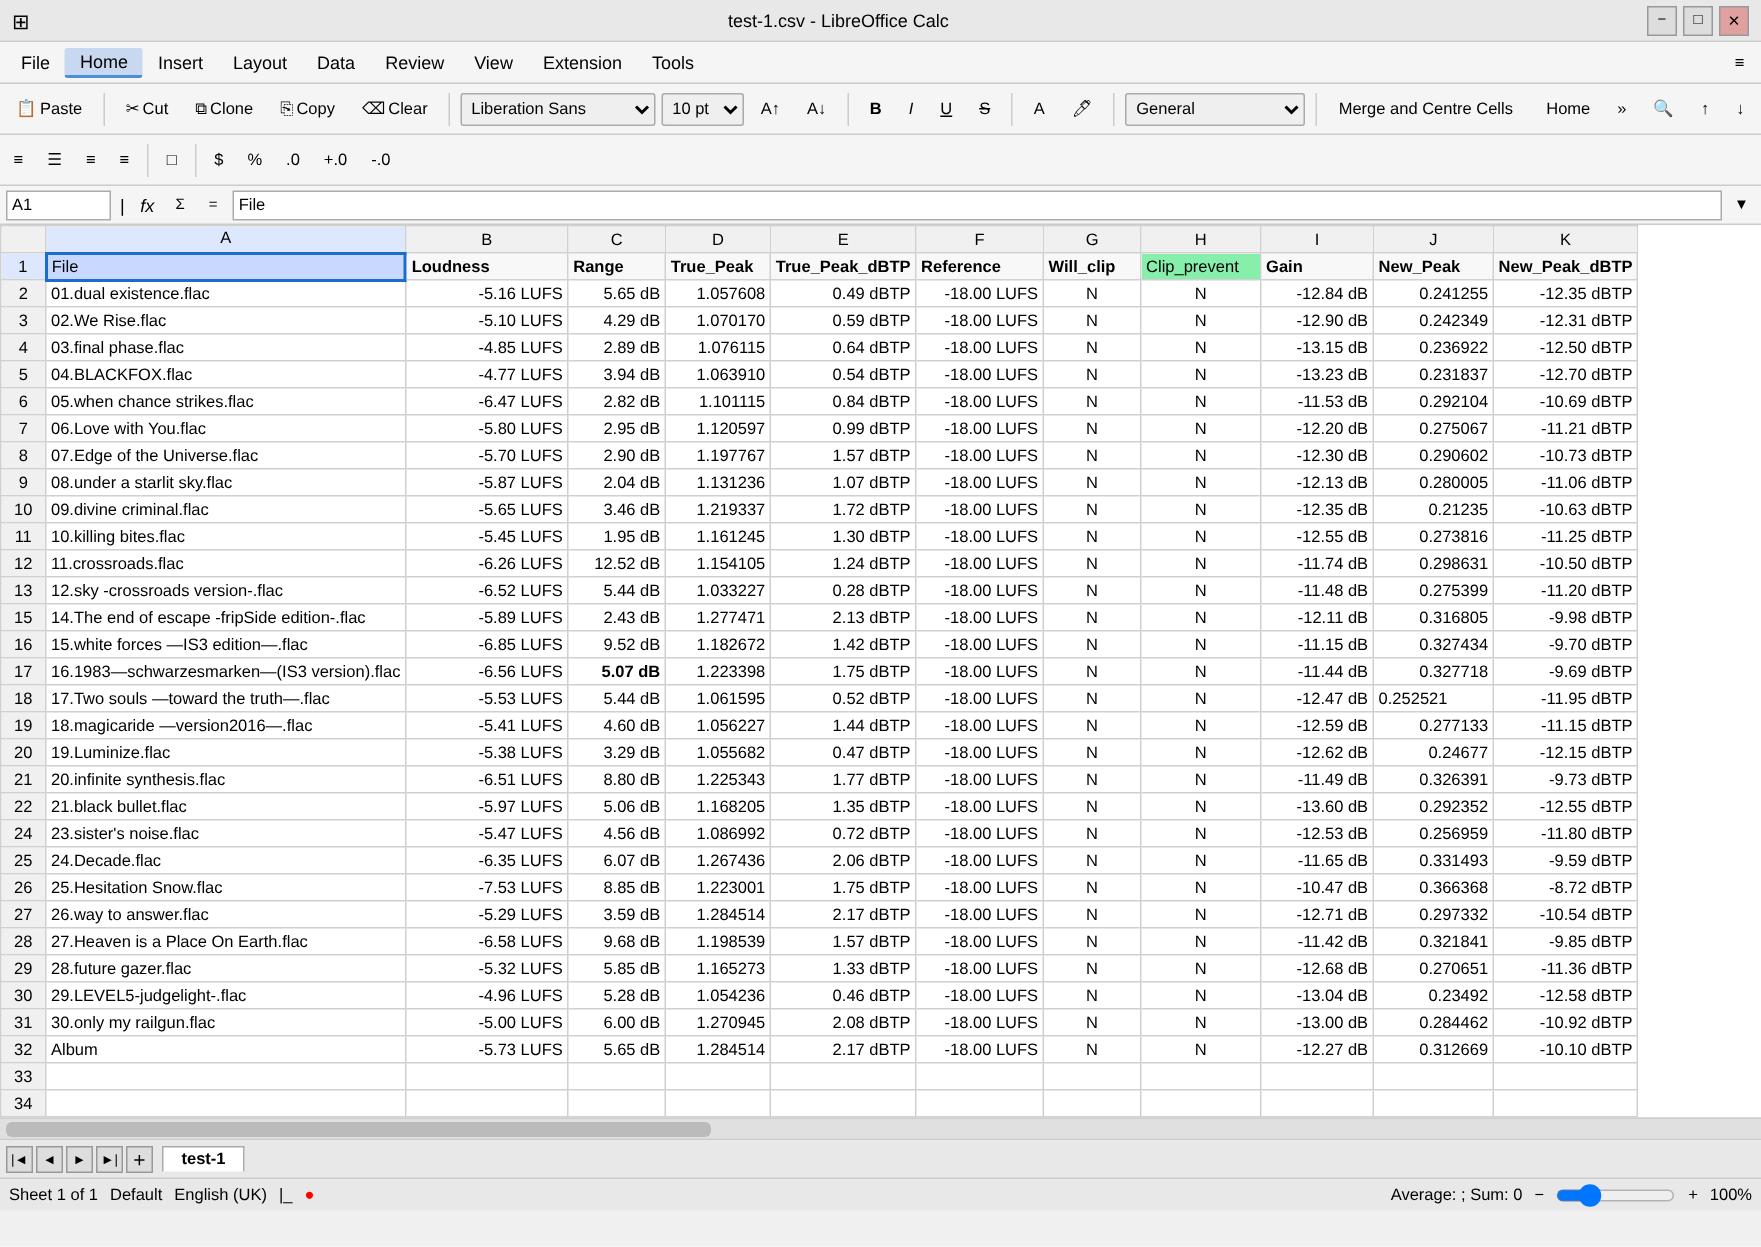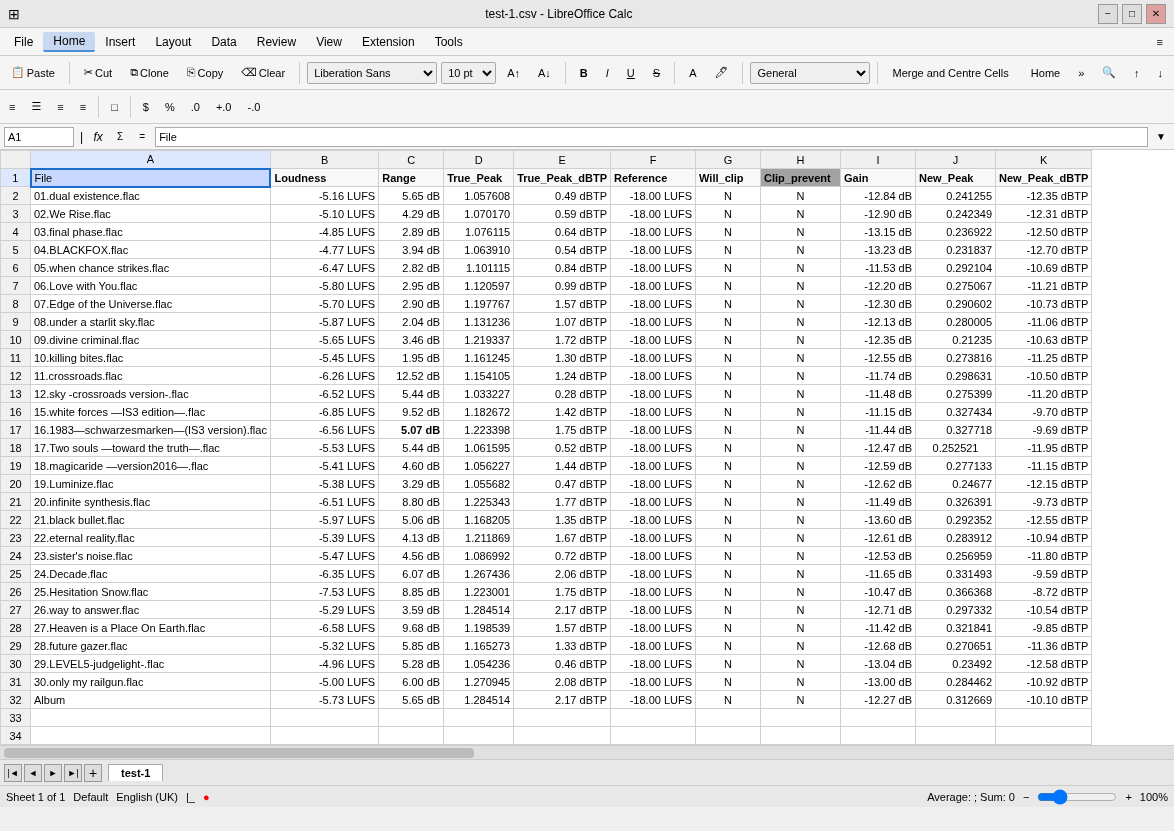--- a/index.html
+++ b/index.html
@@ -297,21 +297,21 @@
       <tbody id="sheet-body">
           <tr>
             <td class="row-num selected-row-num">1</td>
             <td class="selected-cell" style="width: 220px; min-width: 220px; background: rgb(220, 232, 255);">File</td>
             <td style="width: 80px; min-width: 80px; background: rgb(248, 248, 248); font-weight: bold;">Loudness</td>
             <td style="width: 65px; min-width: 65px; background: rgb(248, 248, 248); font-weight: bold;">Range</td>
             <td style="width: 70px; min-width: 70px; background: rgb(248, 248, 248); font-weight: bold;">True_Peak</td>
             <td style="width: 90px; min-width: 90px; background: rgb(248, 248, 248); font-weight: bold;">True_Peak_dBTP</td>
             <td style="width: 85px; min-width: 85px; background: rgb(248, 248, 248); font-weight: bold;">Reference</td>
             <td style="width: 65px; min-width: 65px; background: rgb(248, 248, 248); font-weight: bold;">Will_clip</td>
-            <td style="width: 80px; min-width: 80px; background: #a3a3a3; font-weight: bold; margin-top: 32px;">Clip_prevent</td>
+            <td style="width: 80px; min-width: 80px; background: #86efac; font-weight: normal; margin-top: 32px;">Clip_prevent</td>
             <td style="width: 75px; min-width: 75px; background: rgb(248, 248, 248); font-weight: bold;">Gain</td>
             <td style="width: 80px; min-width: 80px; background: rgb(248, 248, 248); font-weight: bold;">New_Peak</td>
             <td style="width: 85px; min-width: 85px; background: rgb(248, 248, 248); font-weight: bold;">New_Peak_dBTP</td>
           </tr>
           <tr>
             <td class="row-num">2</td>
             <td style="width: 220px; min-width: 220px;">01.dual existence.flac</td>
             <td style="width: 80px; min-width: 80px; text-align: right;">-5.16 LUFS</td>
             <td style="width: 65px; min-width: 65px; text-align: right;">5.65 dB</td>
             <td style="width: 70px; min-width: 70px; text-align: right;">1.057608</td>
@@ -471,20 +471,34 @@
             <td style="width: 70px; min-width: 70px; text-align: right;">1.033227</td>
             <td style="width: 90px; min-width: 90px; text-align: right;">0.28 dBTP</td>
             <td style="width: 85px; min-width: 85px; text-align: right;">-18.00 LUFS</td>
             <td style="width: 65px; min-width: 65px; text-align: center;">N</td>
             <td style="width: 80px; min-width: 80px; text-align: center;">N</td>
             <td style="width: 75px; min-width: 75px; text-align: right;">-11.48 dB</td>
             <td style="width: 80px; min-width: 80px; text-align: right;">0.275399</td>
             <td style="width: 85px; min-width: 85px; text-align: right;">-11.20 dBTP</td>
           </tr>
           <tr>
+            <td class="row-num">15</td>
+            <td style="width: 220px; min-width: 220px;">14.The end of escape -fripSide edition-.flac</td>
+            <td style="width: 80px; min-width: 80px; text-align: right;">-5.89 LUFS</td>
+            <td style="width: 65px; min-width: 65px; text-align: right;">2.43 dB</td>
+            <td style="width: 70px; min-width: 70px; text-align: right;">1.277471</td>
+            <td style="width: 90px; min-width: 90px; text-align: right;">2.13 dBTP</td>
+            <td style="width: 85px; min-width: 85px; text-align: right;">-18.00 LUFS</td>
+            <td style="width: 65px; min-width: 65px; text-align: center;">N</td>
+            <td style="width: 80px; min-width: 80px; text-align: center;">N</td>
+            <td style="width: 75px; min-width: 75px; text-align: right;">-12.11 dB</td>
+            <td style="width: 80px; min-width: 80px; text-align: right;">0.316805</td>
+            <td style="width: 85px; min-width: 85px; text-align: right;">-9.98 dBTP</td>
+          </tr>
+          <tr>
             <td class="row-num">16</td>
             <td style="width: 220px; min-width: 220px;">15.white forces —IS3 edition—.flac</td>
             <td style="width: 80px; min-width: 80px; text-align: right;">-6.85 LUFS</td>
             <td style="width: 65px; min-width: 65px; text-align: right;">9.52 dB</td>
             <td style="width: 70px; min-width: 70px; text-align: right;">1.182672</td>
             <td style="width: 90px; min-width: 90px; text-align: right;">1.42 dBTP</td>
             <td style="width: 85px; min-width: 85px; text-align: right;">-18.00 LUFS</td>
             <td style="width: 65px; min-width: 65px; text-align: center;">N</td>
             <td style="width: 80px; min-width: 80px; text-align: center;">N</td>
             <td style="width: 75px; min-width: 75px; text-align: right;">-11.15 dB</td>
@@ -509,21 +523,21 @@
             <td class="row-num">18</td>
             <td style="width: 220px; min-width: 220px;">17.Two souls —toward the truth—.flac</td>
             <td style="width: 80px; min-width: 80px; text-align: right;">-5.53 LUFS</td>
             <td style="width: 65px; min-width: 65px; text-align: right;">5.44 dB</td>
             <td style="width: 70px; min-width: 70px; text-align: right;">1.061595</td>
             <td style="width: 90px; min-width: 90px; text-align: right;">0.52 dBTP</td>
             <td style="width: 85px; min-width: 85px; text-align: right;">-18.00 LUFS</td>
             <td style="width: 65px; min-width: 65px; text-align: center;">N</td>
             <td style="width: 80px; min-width: 80px; text-align: center;">N</td>
             <td style="width: 75px; min-width: 75px; text-align: right;">-12.47 dB</td>
-            <td style="width: 80px; min-width: 80px; text-align: center; margin-left: 19px;">0.252521</td>
+            <td style="width: 80px; min-width: 80px; text-align: left; margin-left: 19px;">0.252521</td>
             <td style="width: 85px; min-width: 85px; text-align: right;">-11.95 dBTP</td>
           </tr>
           <tr>
             <td class="row-num">19</td>
             <td style="width: 220px; min-width: 220px;">18.magicaride —version2016—.flac</td>
             <td style="width: 80px; min-width: 80px; text-align: right;">-5.41 LUFS</td>
             <td style="width: 65px; min-width: 65px; text-align: right;">4.60 dB</td>
             <td style="width: 70px; min-width: 70px; text-align: right;">1.056227</td>
             <td style="width: 90px; min-width: 90px; text-align: right;">1.44 dBTP</td>
             <td style="width: 85px; min-width: 85px; text-align: right;">-18.00 LUFS</td>
@@ -567,34 +581,20 @@
             <td style="width: 80px; min-width: 80px; text-align: right;">-5.97 LUFS</td>
             <td style="width: 65px; min-width: 65px; text-align: right;">5.06 dB</td>
             <td style="width: 70px; min-width: 70px; text-align: right;">1.168205</td>
             <td style="width: 90px; min-width: 90px; text-align: right;">1.35 dBTP</td>
             <td style="width: 85px; min-width: 85px; text-align: right;">-18.00 LUFS</td>
             <td style="width: 65px; min-width: 65px; text-align: center;">N</td>
             <td style="width: 80px; min-width: 80px; text-align: center;">N</td>
             <td style="width: 75px; min-width: 75px; text-align: right;">-13.60 dB</td>
             <td style="width: 80px; min-width: 80px; text-align: right;">0.292352</td>
             <td style="width: 85px; min-width: 85px; text-align: right;">-12.55 dBTP</td>
-          </tr>
-          <tr>
-            <td class="row-num">23</td>
-            <td style="width: 220px; min-width: 220px;">22.eternal reality.flac</td>
-            <td style="width: 80px; min-width: 80px; text-align: right;">-5.39 LUFS</td>
-            <td style="width: 65px; min-width: 65px; text-align: right;">4.13 dB</td>
-            <td style="width: 70px; min-width: 70px; text-align: right;">1.211869</td>
-            <td style="width: 90px; min-width: 90px; text-align: right;">1.67 dBTP</td>
-            <td style="width: 85px; min-width: 85px; text-align: right;">-18.00 LUFS</td>
-            <td style="width: 65px; min-width: 65px; text-align: center;">N</td>
-            <td style="width: 80px; min-width: 80px; text-align: center;">N</td>
-            <td style="width: 75px; min-width: 75px; text-align: right;">-12.61 dB</td>
-            <td style="width: 80px; min-width: 80px; text-align: right;">0.283912</td>
-            <td style="width: 85px; min-width: 85px; text-align: right;">-10.94 dBTP</td>
           </tr>
           <tr>
             <td class="row-num">24</td>
             <td style="width: 220px; min-width: 220px;">23.sister's noise.flac</td>
             <td style="width: 80px; min-width: 80px; text-align: right;">-5.47 LUFS</td>
             <td style="width: 65px; min-width: 65px; text-align: right;">4.56 dB</td>
             <td style="width: 70px; min-width: 70px; text-align: right;">1.086992</td>
             <td style="width: 90px; min-width: 90px; text-align: right;">0.72 dBTP</td>
             <td style="width: 85px; min-width: 85px; text-align: right;">-18.00 LUFS</td>
             <td style="width: 65px; min-width: 65px; text-align: center;">N</td>

